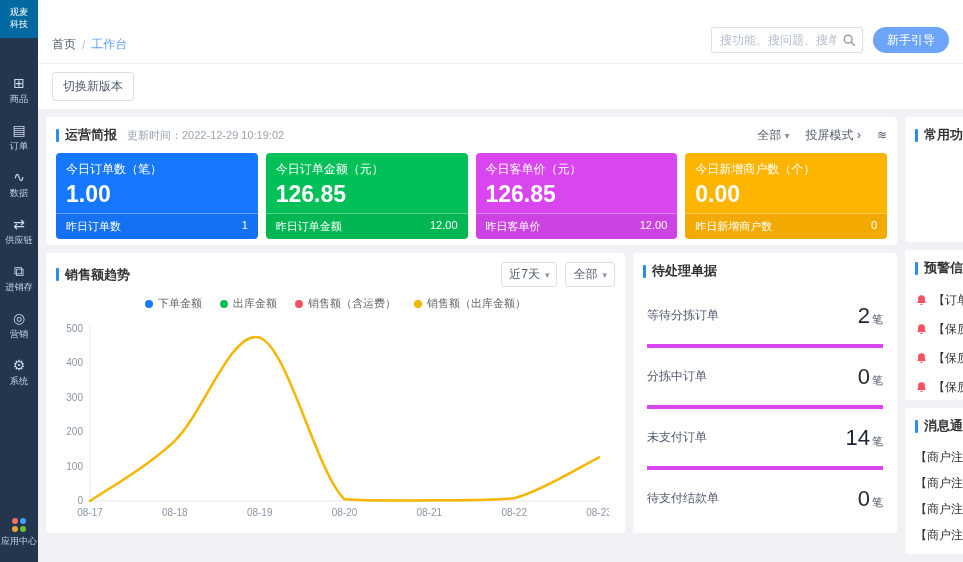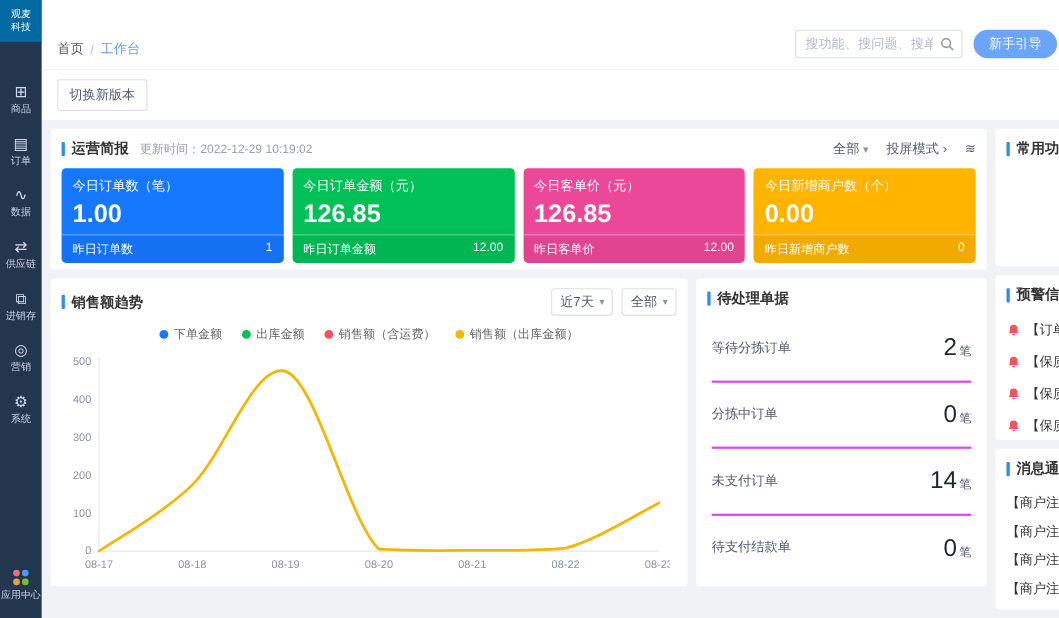--- a/index.html
+++ b/index.html
@@ -15,21 +15,21 @@
   .nav-item { display:flex; flex-direction:column; align-items:center; gap:2px; cursor:pointer; width:100%; }
   .nav-item .ic { font-size:14px; line-height:1; color:#cfd8ea; }
   .nav-item .lb { font-size:10px; color:#c6d0e3; white-space:nowrap; transform:scale(.92); }
   .app-center { display:flex; flex-direction:column; align-items:center; gap:3px; padding:10px 0 14px; cursor:pointer; }
   .dots { display:grid; grid-template-columns:6px 6px; gap:2px; }
   .dots span { width:6px; height:6px; border-radius:50%; }
   .app-center .lb { font-size:9px; color:#c6d0e3; white-space:nowrap; }
 
   
   .main { flex:1; display:flex; flex-direction:column; min-width:0; }
-  .topbar { height:64px; display:flex; align-items:flex-end; padding:0 2px 10px 14px;
+  .topbar { height:64px; display:flex; align-items:flex-end; padding:0 14px 10px 14px;
     border-bottom:1px solid #eef0f4; background:#fff; }
   .crumb { display:flex; align-items:center; gap:6px; font-size:12px; }
   .crumb .home { color:#515a6e; cursor:pointer; }
   .crumb .sep { color:#c0c4cc; }
   .crumb .cur { color:#5ca2f8; cursor:pointer; }
   .top-right { margin-left:auto; display:flex; align-items:center; gap:10px; }
   .search-box { position:relative; }
   .search-box input { width:152px; height:26px; border:1px solid #dcdfe6; border-radius:3px;
     padding:0 26px 0 8px; font-size:12px; color:#333; outline:none;
     font-family:"Liberation Sans","DejaVu Sans",sans-serif; }
@@ -75,21 +75,21 @@
   .lg-item { display:flex; align-items:center; gap:5px; font-size:11px; color:#666; cursor:pointer; white-space:nowrap;justify-content:flex-end; }
   .lg-dot { width:8px; height:8px; border-radius:50%; }
   .chart-body { flex:1; padding:4px 8px 2px; }
   .chart-body svg { display:block; }
   .chart-body text { fill:#8a94a6; font-size:10px; }
 
   
   .pending { flex:0 0 264px; display:flex; flex-direction:column; }
   .p-rows { flex:1; display:flex; flex-direction:column; padding:0 14px 6px; }
   .p-row { flex:1; display:flex; align-items:center; justify-content:space-between;
-    border-bottom:2px solid #d946ef; cursor:pointer; }
+    border-bottom:4px solid #d946ef; cursor:pointer; }
   .p-row:last-child { border-bottom:none; }
   .p-row .pl { font-size:12px; color:#515a6e; }
   .p-row .pv { font-size:22px; color:#1f2633; }
   .p-row .pu { font-size:11px; color:#515a6e; margin-left:2px; }
 
   
   .common-card { height:128px; }
   .warn-card { height:150px; }
   .notice-card { flex:1; }
   .r-rows { padding:2px 10px 6px; }
@@ -204,21 +204,21 @@
                 </div>
             </div>
             <div class="stat" style="background: rgb(0, 192, 87);">
               <div class="tt">今日订单金额（元）</div>
               <div class="vv">126.85</div>
               <div class="yd">
                   <span>昨日订单金额</span>
                   <span>12.00</span>
                 </div>
             </div>
-            <div class="stat" style="background: #ec4899;">
+            <div class="stat" style="background: #d946ef;">
               <div class="tt">今日客单价（元）</div>
               <div class="vv">126.85</div>
               <div class="yd">
                   <span>昨日客单价</span>
                   <span>12.00</span>
                 </div>
             </div>
             <div class="stat" style="background: rgb(255, 180, 0);">
               <div class="tt">今日新增商户数（个）</div>
               <div class="vv">0.00</div>

